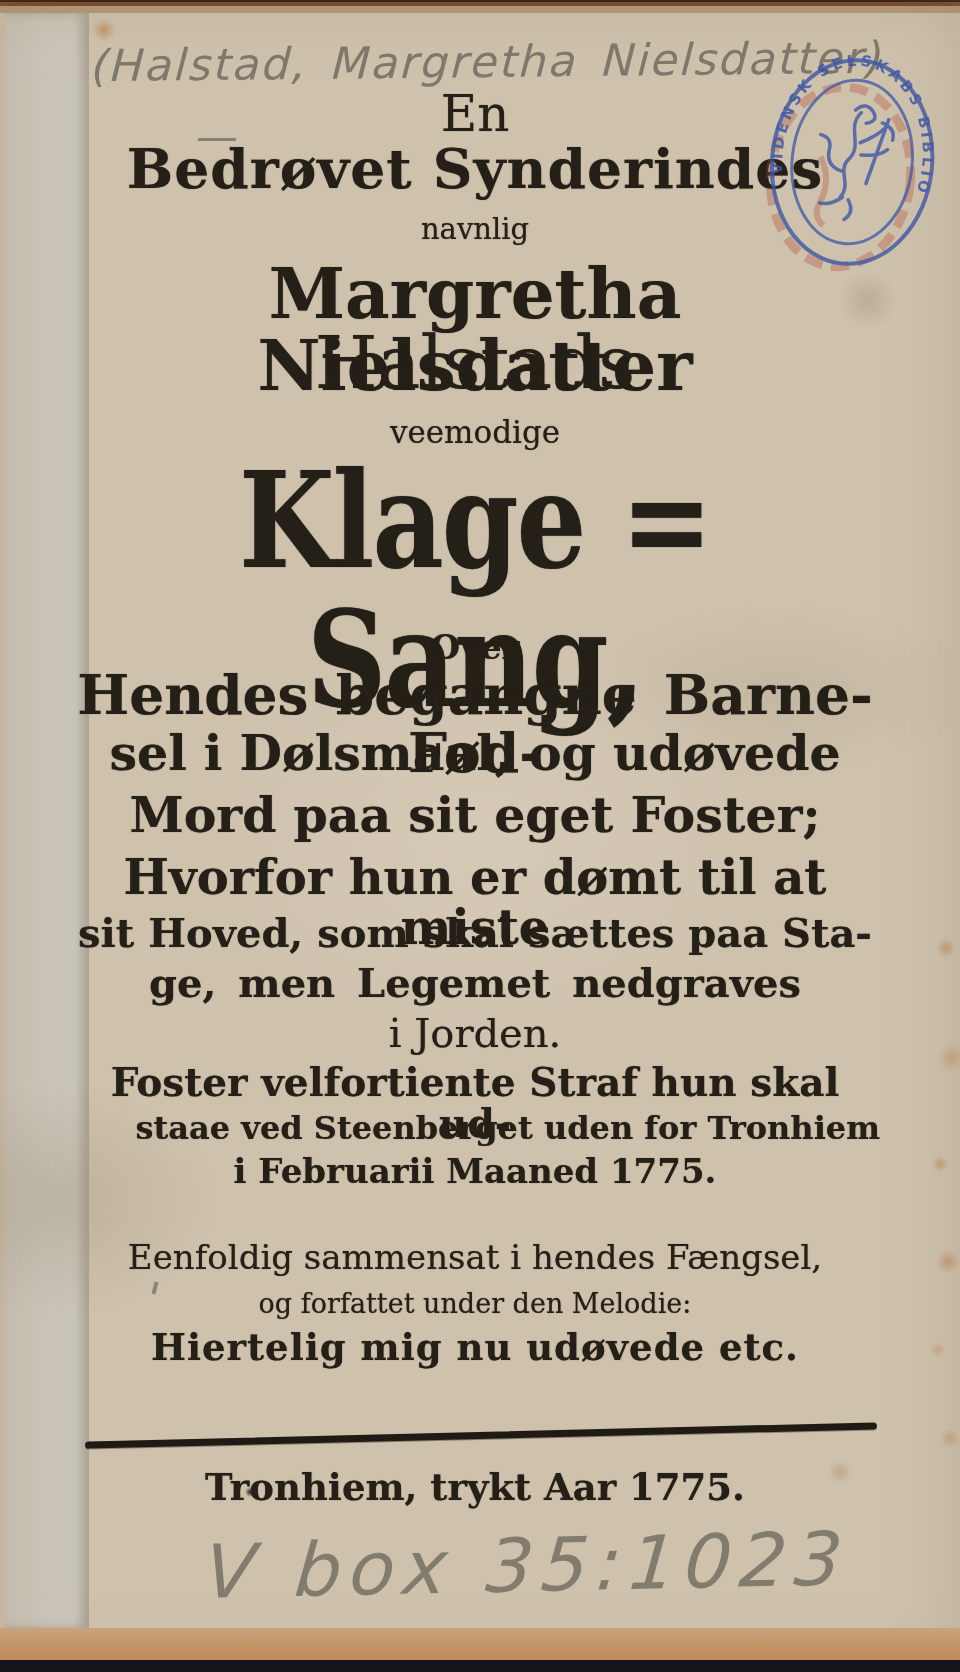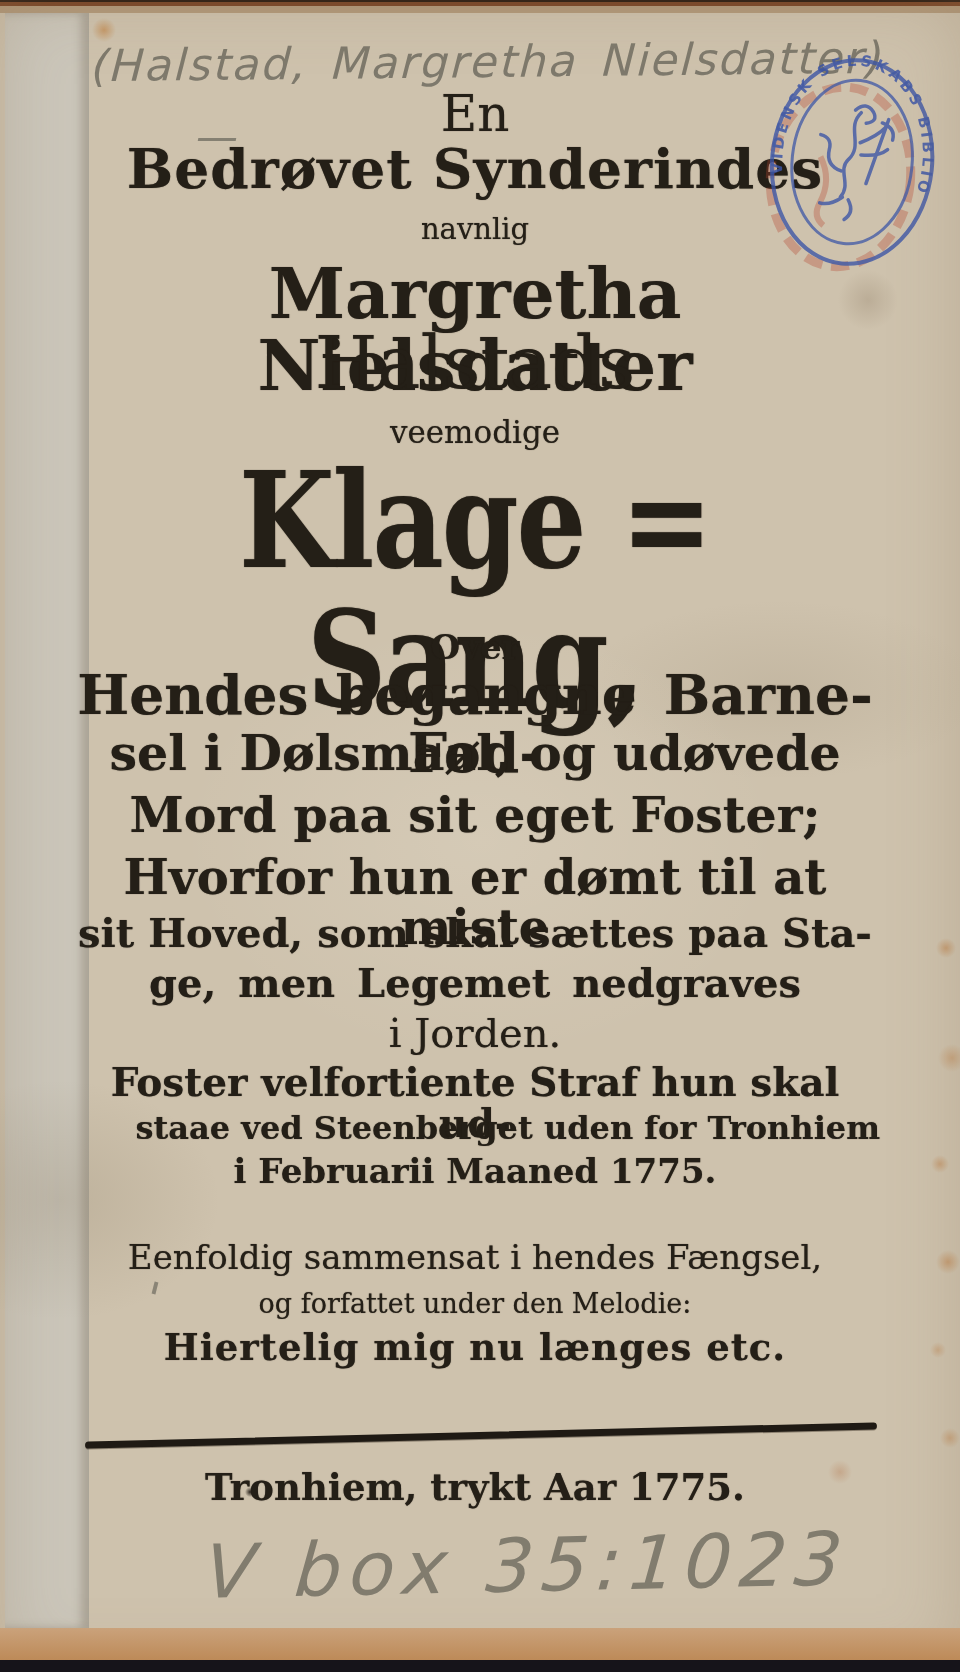--- a/index.html
+++ b/index.html
@@ -102,21 +102,21 @@
   <div class="ln s4">sit Hoved, som skal sættes paa Sta-</div>
   <div class="ln s5">ge, men Legemet nedgraves</div>
   <div class="ln s6">i Jorden.</div>
 
   <div class="ln p0">Foster velfortiente Straf hun skal ud-</div>
   <div class="ln p1">staae ved Steenberget uden for Tronhiem</div>
   <div class="ln p2">i Februarii Maaned 1775.</div>
 
   <div class="ln m0">Eenfoldig sammensat i hendes Fængsel,</div>
   <div class="ln m1">og forfattet under den Melodie:</div>
-  <div class="ln m2">Hiertelig mig nu længes etc.</div>
+  <div class="ln m2">Hiertelig mig nu udøvede etc.</div>
 
   <div class="rule"></div>
   <div class="ln imp">Tronhiem, trykt Aar 1775.</div>
 
   <svg class="stamp" viewBox="0 0 184 226" xmlns="http://www.w3.org/2000/svg">
 
     <g opacity="0.35">
       <ellipse cx="82" cy="128" rx="70" ry="90" fill="none" stroke="#b4452f" stroke-width="9" stroke-dasharray="18 9"></ellipse>
       <path d="M 60,110 q 14,22 4,46 q -6,14 6,22" fill="none" stroke="#b4452f" stroke-width="6"></path>
     </g>

